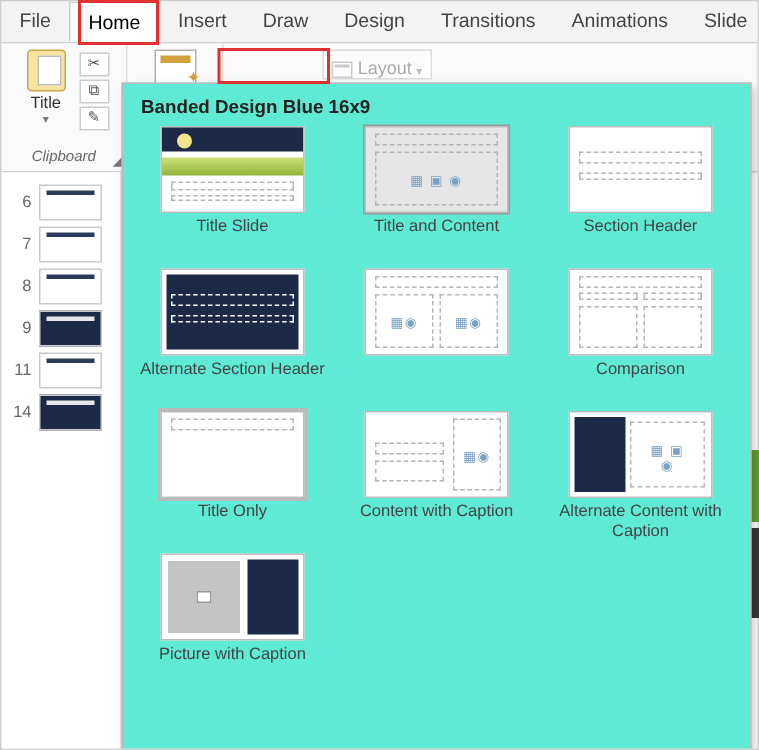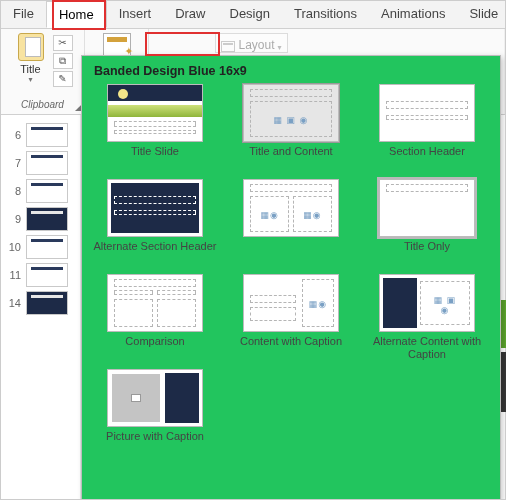--- a/index.html
+++ b/index.html
@@ -43,21 +43,21 @@
 .main { display: flex; height: calc(500px - 28px - 86px); }
 .thumb-rail { width: 80px; border-right: 1px solid #e5e5e5; background: #fff; overflow: hidden; padding-top: 6px; }
 .thumb-row { display: flex; align-items: center; gap: 5px; padding: 2px 6px; }
 .thumb-num { width: 14px; text-align: right; font-size: 11px; color: #666; }
 .thumb { width: 42px; height: 24px; background: #fff; border: 1px solid #c9c9c9; position: relative; }
 .thumb.dark { background: #1d2a47; }
 .thumb .bar { position: absolute; left: 4px; right: 4px; top: 3px; height: 3px; background: #2a3a5c; }
 .thumb.dark .bar { background: #e6e6e6; }
 
 
-.layout-panel { flex: 1; background: #22c55e; border: 1px solid #bcbcbc; box-shadow: 2px 2px 6px rgba(0,0,0,.2); margin: -60px 4px 0 0; padding: 8px 10px 6px; overflow: hidden; position: relative; z-index: 20; }
+.layout-panel { flex: 1; background: #5eead4; border: 1px solid #bcbcbc; box-shadow: 2px 2px 6px rgba(0,0,0,.2); margin: -60px 4px 0 0; padding: 8px 10px 6px; overflow: hidden; position: relative; z-index: 20; }
 .panel-title { font-size: 12.5px; font-weight: 600; color: #222; margin-bottom: 6px; padding-left: 2px; }
 .layout-grid { display: grid; grid-template-columns: repeat(3, 1fr); gap: 8px 10px; }
 .layout-item { text-align: center; }
 .layout-item .thumbcard { width: 96px; height: 58px; margin: 0 auto 3px; border: 1px solid #bcbcbc; background: #fff; position: relative; padding: 3px; }
 .layout-item.selected .thumbcard { background: #e6e6e6; outline: 1px solid #999; }
 .layout-item.hover .thumbcard { outline: 2px solid #b9b9b9; }
 .layout-item .lbl { font-size: 11px; color: #444; line-height: 1.15; min-height: 26px; }
 .tc-title { position: absolute; left: 6px; right: 6px; top: 4px; height: 8px; border: 1px dashed #b5b5b5; }
 .tc-body { position: absolute; left: 6px; right: 6px; top: 16px; bottom: 4px; border: 1px dashed #b5b5b5; }
 .tc-body.half-l { right: 52%; }
@@ -161,26 +161,20 @@
           <div class="bar"></div>
         </div>
       </div>
       <div class="thumb-row">
         <div class="thumb-num">9</div>
         <div class="thumb dark">
           <div class="bar"></div>
         </div>
       </div>
       <div class="thumb-row">
-        <div class="thumb-num">10</div>
-        <div class="thumb">
-          <div class="bar"></div>
-        </div>
-      </div>
-      <div class="thumb-row">
         <div class="thumb-num">11</div>
         <div class="thumb">
           <div class="bar"></div>
         </div>
       </div>
       <div class="thumb-row">
         <div class="thumb-num">14</div>
         <div class="thumb dark">
           <div class="bar"></div>
         </div>
@@ -228,36 +222,36 @@
           <div class="thumbcard">
             <div class="tc-title"></div>
             <div class="tc-body half-l">
               <span class="tc-icons">▦◉</span>
             </div>
             <div class="tc-body half-r">
               <span class="tc-icons">▦◉</span>
             </div>
           </div>
         </div>
-        <div class="layout-item hover">
-          <div class="thumbcard">
-            <div class="tc-title"></div>
-          </div>
-          <div class="lbl">Title Only</div>
-        </div>
         <div class="layout-item">
           <div class="thumbcard">
             <div class="tc-title"></div>
             <div class="tc-title" style="top:15px;right:52%;height:5px"></div>
             <div class="tc-title" style="top:15px;left:52%;height:5px"></div>
             <div class="tc-body half-l" style="top:24px"></div>
             <div class="tc-body half-r" style="top:24px"></div>
           </div>
           <div class="lbl">Comparison</div>
         </div>
+        <div class="layout-item hover">
+          <div class="thumbcard">
+            <div class="tc-title"></div>
+          </div>
+          <div class="lbl">Title Only</div>
+        </div>
         <div class="layout-item">
           <div class="thumbcard">
             <div class="tc-title-sm"></div>
             <div class="tc-text-sm"></div>
             <div class="tc-cap-r">
               <span class="tc-icons">▦◉</span>
             </div>
           </div>
           <div class="lbl">Content with Caption</div>
         </div>

